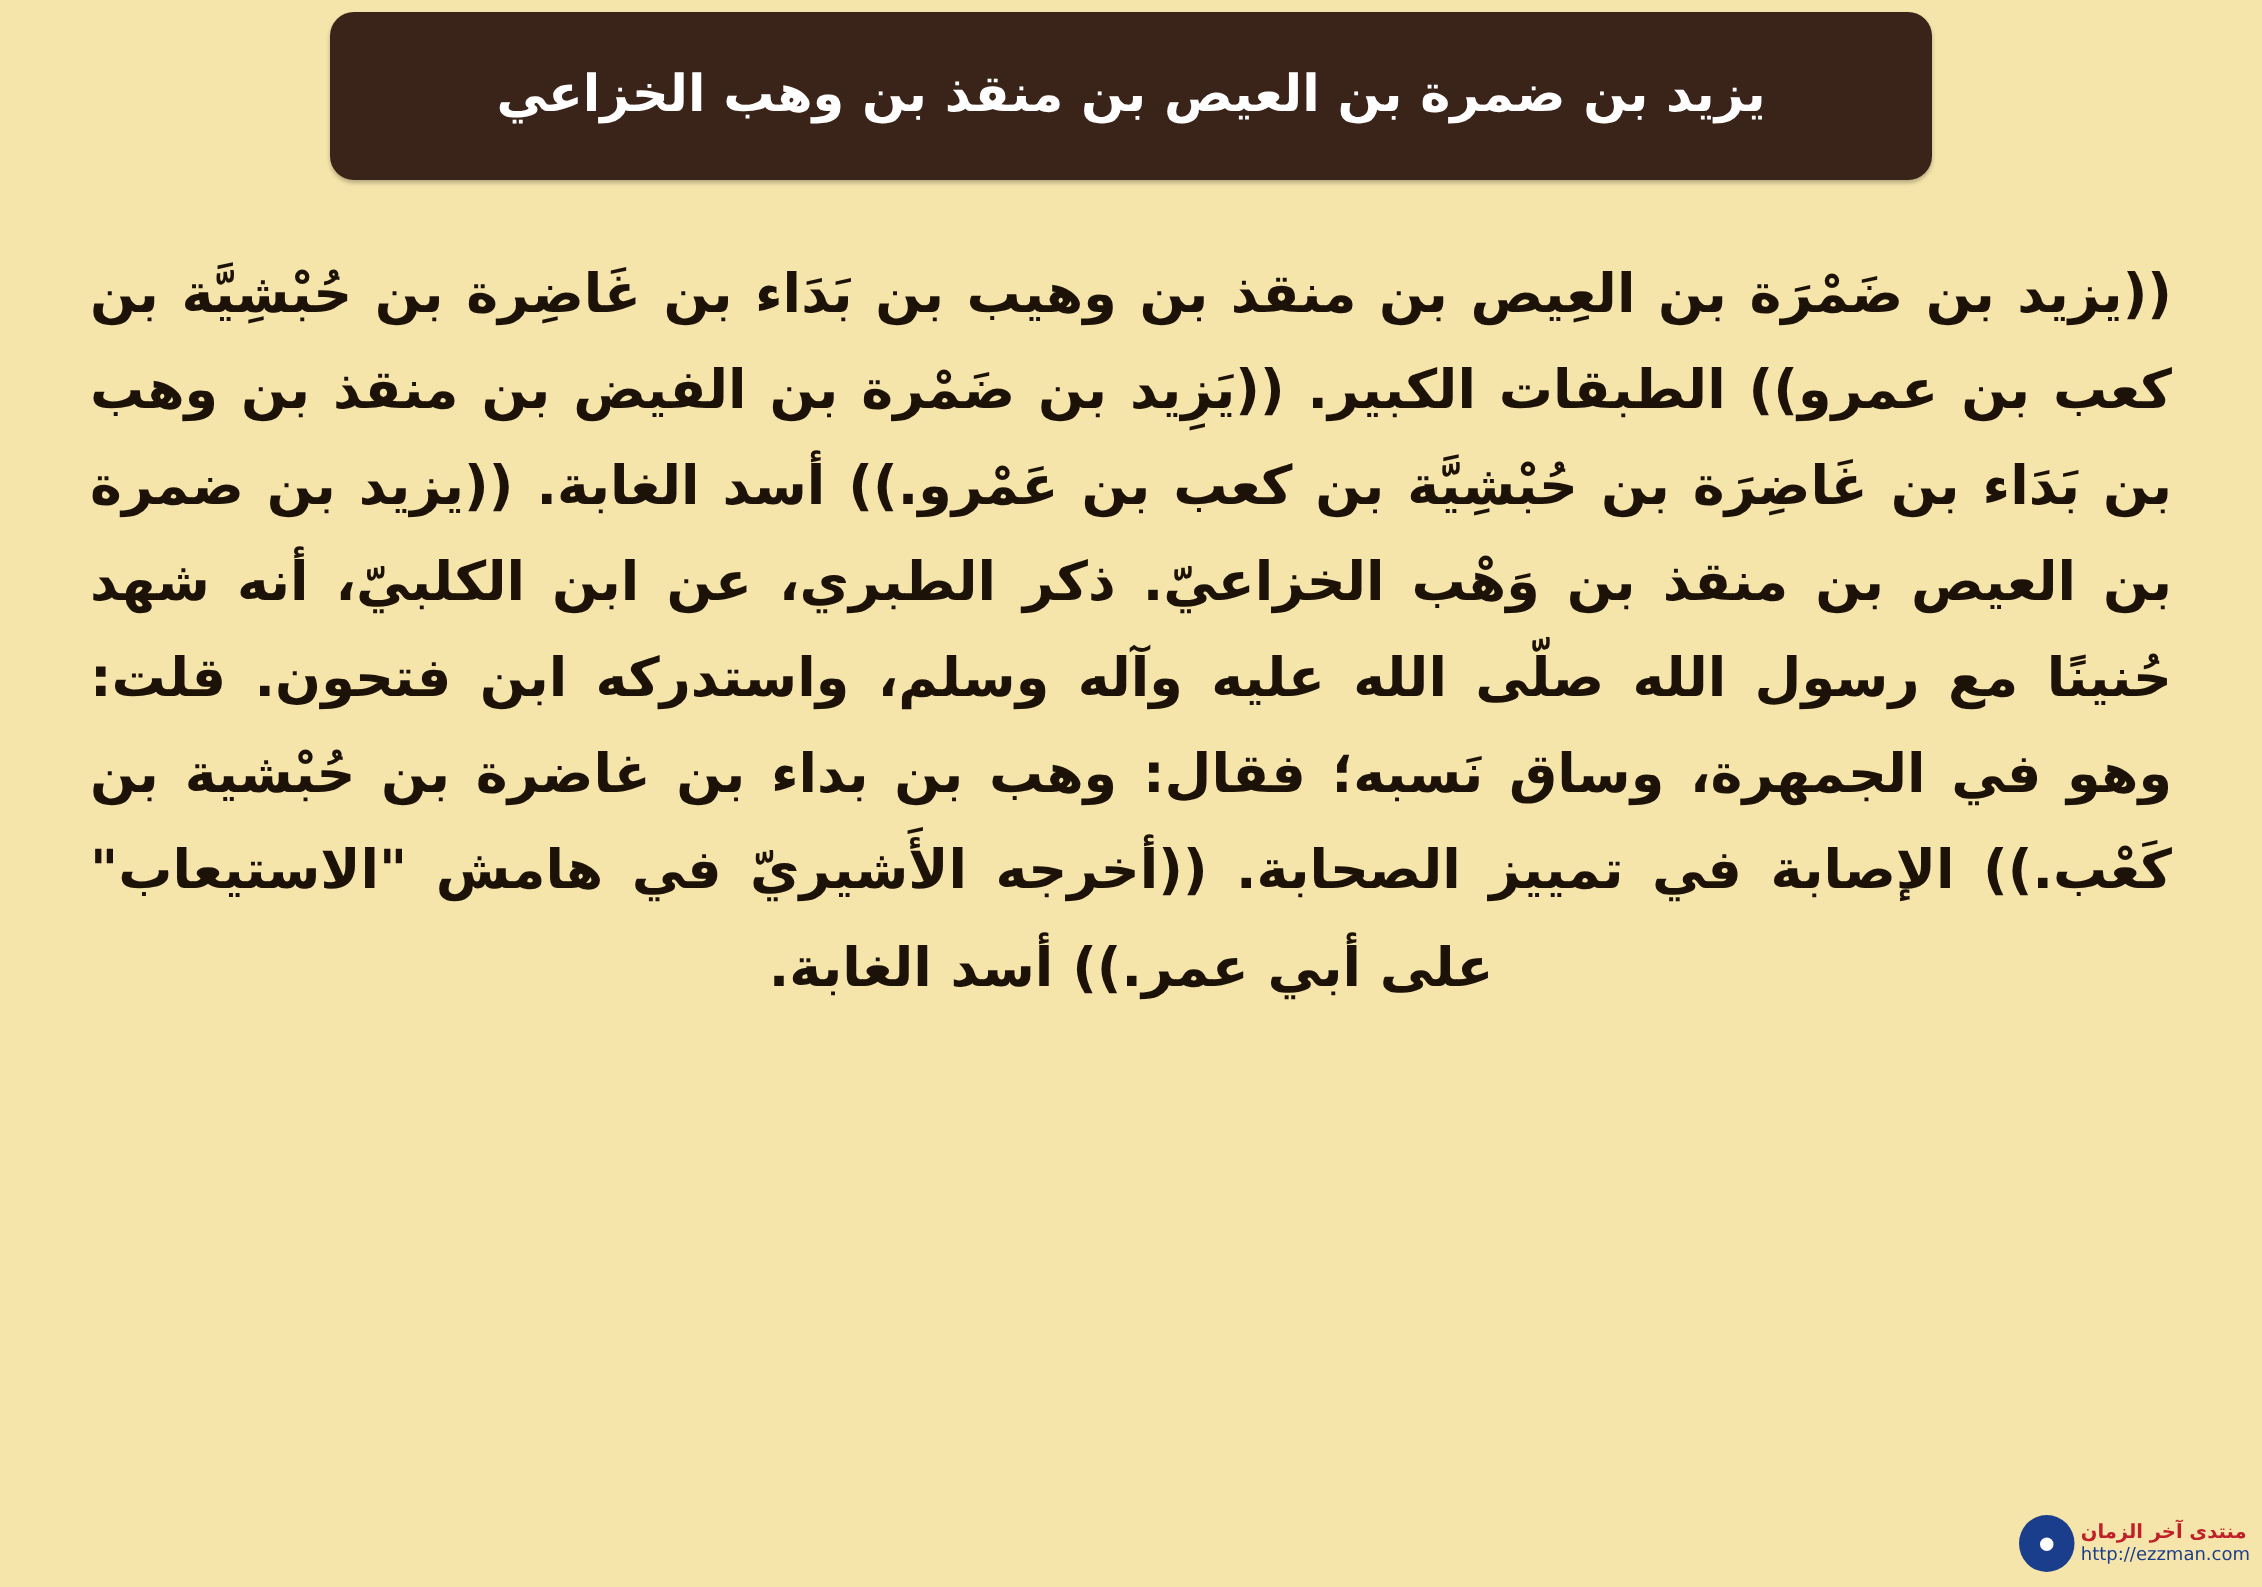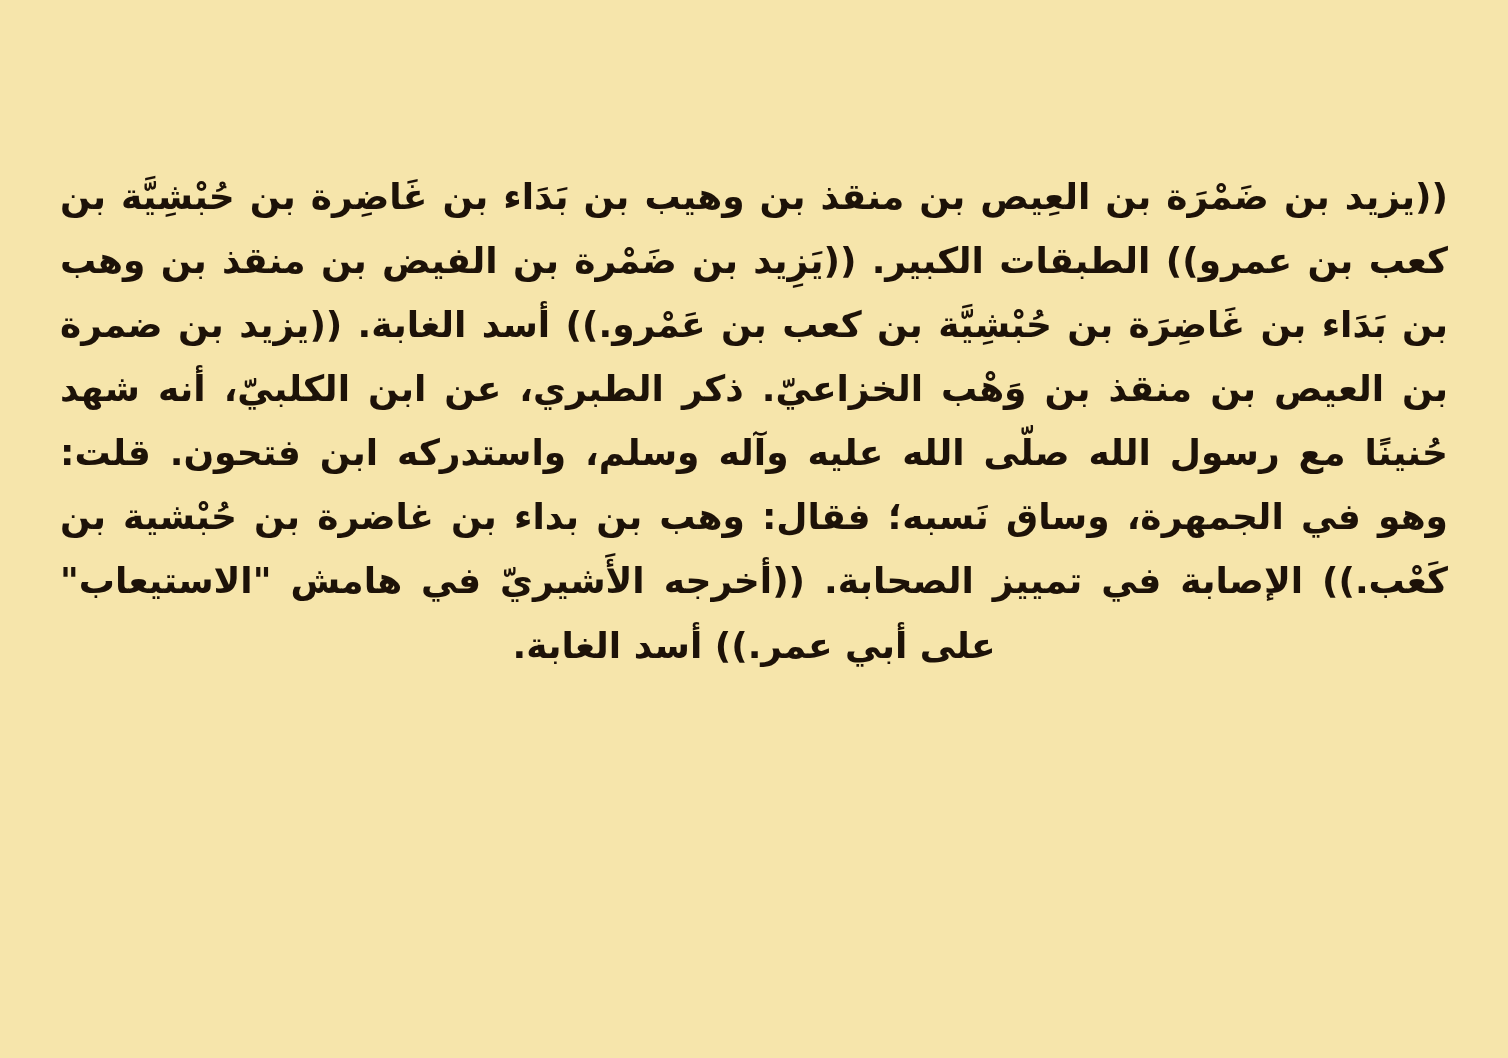--- a/index.html
+++ b/index.html
@@ -118,19 +118,31 @@
     font-size: 12px;
     direction: ltr;
     white-space: nowrap;
   }
 </style>
 </head>
 <body>
 
 <div class="page">
 
+  <div class="title-bar">
+    <div class="title-text">يزيد بن ضمرة بن العيص بن منقذ بن وهب الخزاعي</div>
+  </div>
 
   <div class="content">
     <p class="body-text">((يزيد بن ضَمْرَة بن العِيص بن منقذ بن وهيب بن بَدَاء بن غَاضِرة بن حُبْشِيَّة بن كعب بن عمرو)) الطبقات الكبير. ((يَزِيد بن ضَمْرة بن الفيض بن منقذ بن وهب بن بَدَاء بن غَاضِرَة بن حُبْشِيَّة بن كعب بن عَمْرو.)) أسد الغابة. ((يزيد بن ضمرة بن العيص بن منقذ بن وَهْب الخزاعيّ. ذكر الطبري، عن ابن الكلبيّ، أنه شهد حُنينًا مع رسول الله صلّى الله عليه وآله وسلم، واستدركه ابن فتحون. قلت: وهو في الجمهرة، وساق نَسبه؛ فقال: وهب بن بداء بن غاضرة بن حُبْشية بن كَعْب.)) الإصابة في تمييز الصحابة. ((أخرجه الأَشيريّ في هامش "الاستيعاب" على أبي عمر.)) أسد الغابة.</p>
   </div>
 
+  <div class="watermark">
+    <div class="wm-text">
+      <span class="wm-title">منتدى آخر الزمان</span>
+      <span class="wm-url">http://ezzman.com</span>
+    </div>
+    <div class="wm-badge">
+      <div class="dot"></div>
+    </div>
+  </div>
 
 </div>
 
 </body></html>

